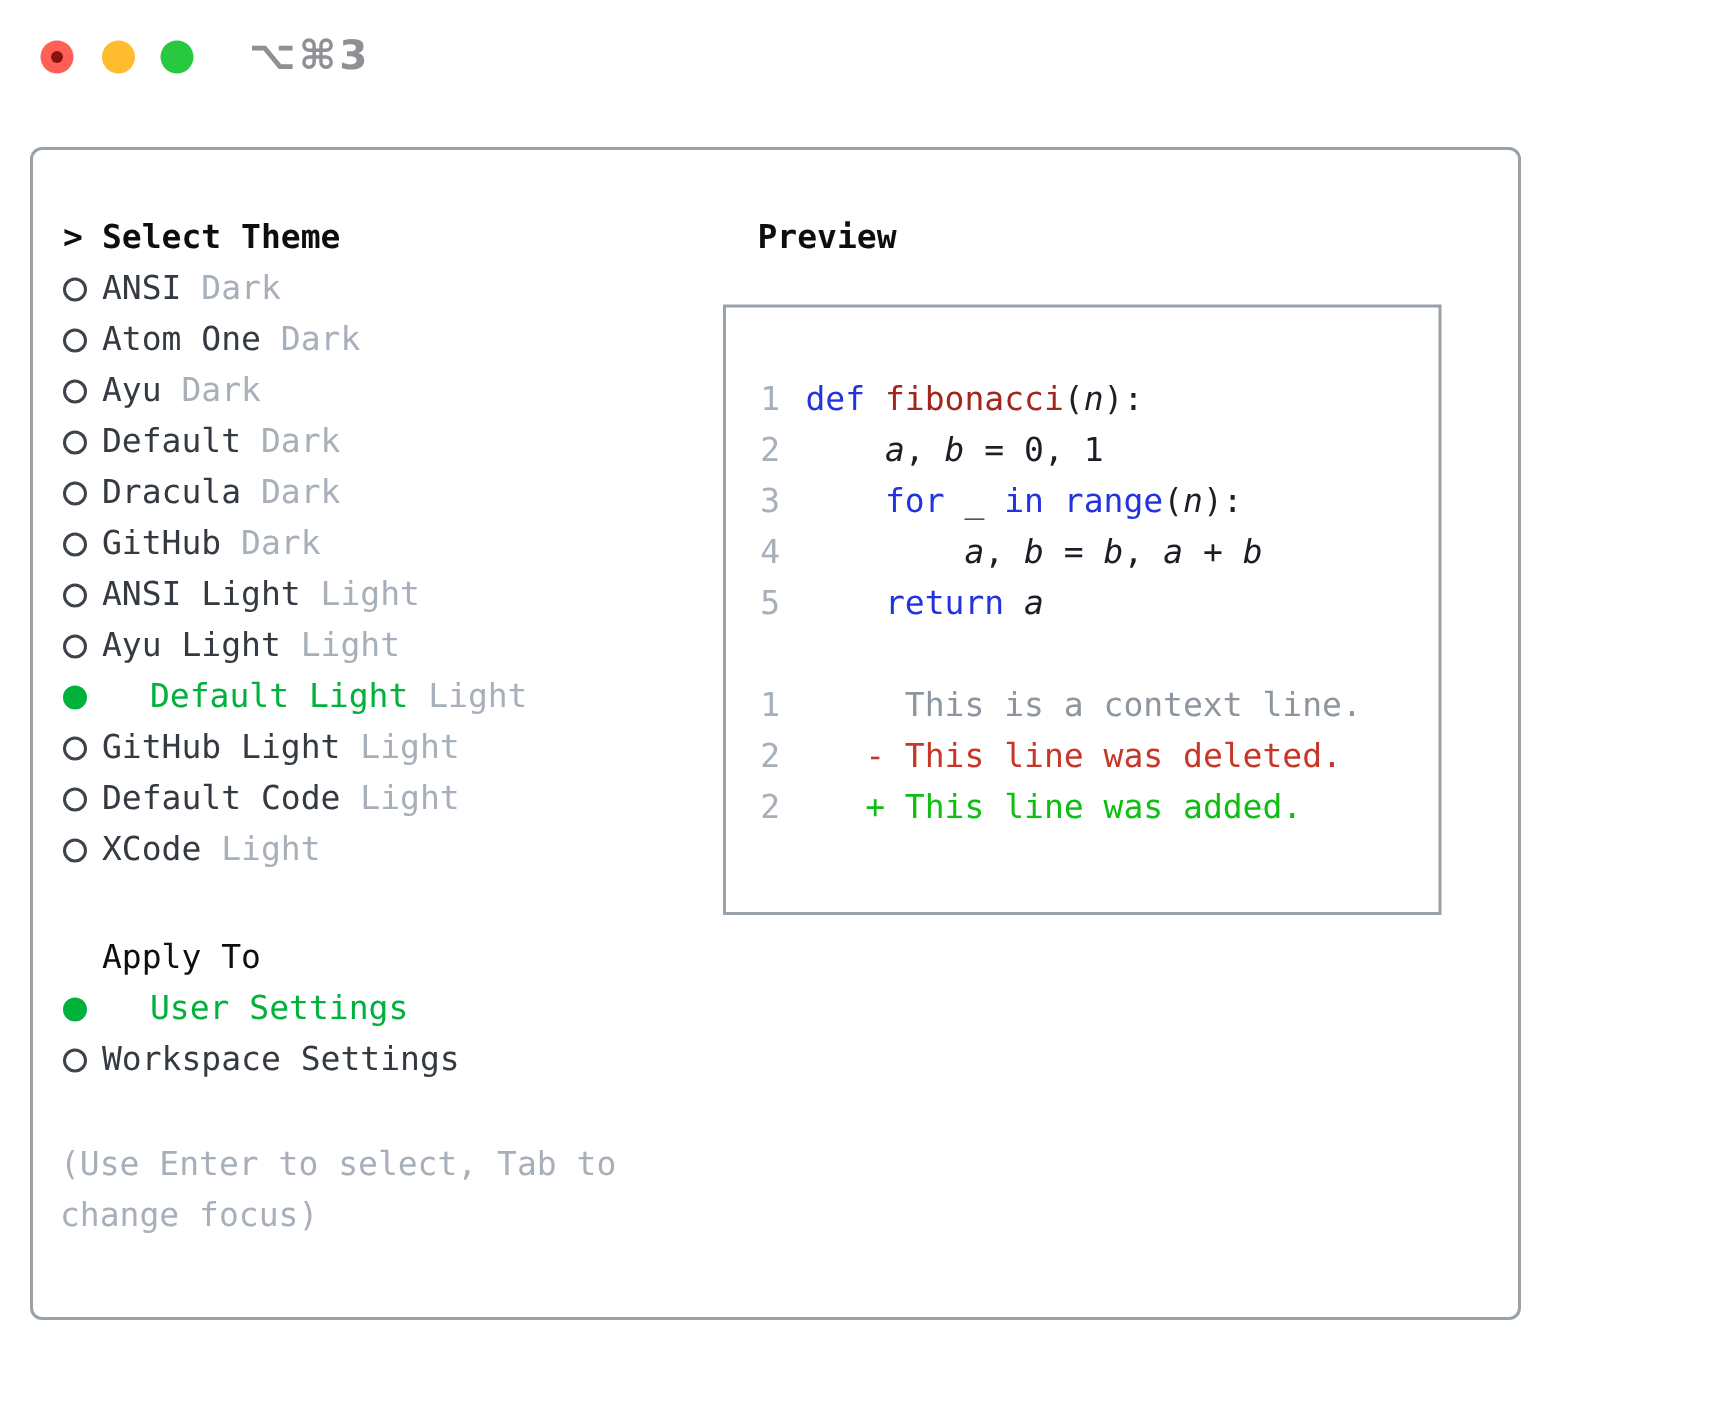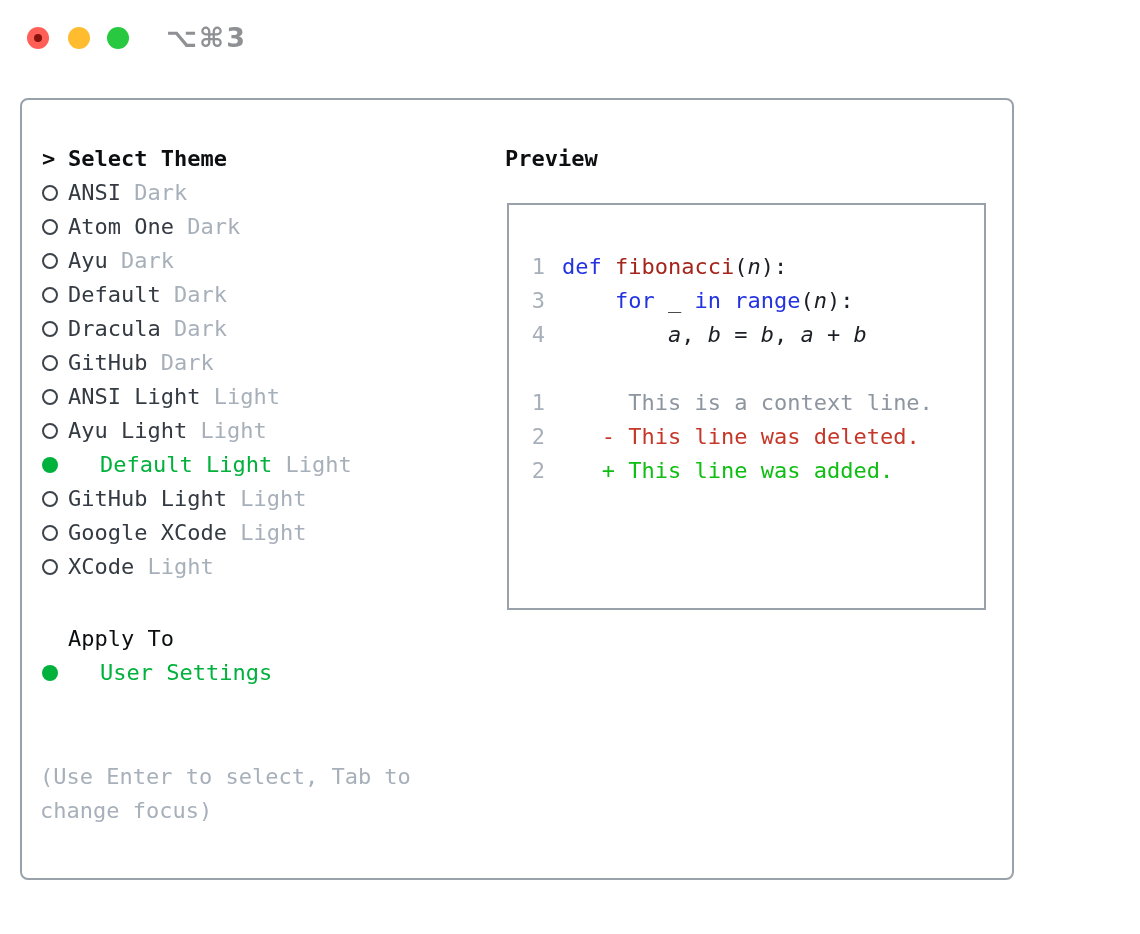--- a/index.html
+++ b/index.html
@@ -38,21 +38,21 @@
   .lab{white-space:pre;color:var(--text-dark);}
   .lab.sel{color:var(--selected-green);margin-left:32px;}
   .suf{white-space:pre;color:var(--muted-gray);}
 
   .leftcol{position:absolute;left:20px;top:42px;}
   .applycol{position:absolute;left:20px;top:522px;}
   .help{position:absolute;left:18px;top:660px;width:430px;font-size:22px;line-height:34px;
         color:var(--muted-gray);white-space:pre-wrap;}
 
   .prevhead{position:absolute;left:483px;top:42px;align-items:flex-end;}
-  .prevbox{position:absolute;left:485px;top:103px;width:475px;height:403px;
+  .prevbox{position:absolute;left:460px;top:103px;width:475px;height:403px;
            border:2px solid var(--border-gray);background:#fff;}
   .code{margin-top:45px;font-size:22px;line-height:34px;color:var(--code-ink);}
   .pline{height:34px;white-space:pre;}
   .gutter{display:inline-block;width:36px;text-align:right;color:var(--muted-gray);}
   .lcontent{margin-left:17px;}
   .seg-kw{color:var(--keyword-blue);}
   .seg-fn{color:var(--function-red);}
   .seg-id{font-style:italic;color:var(--code-ink);}
   .seg-pl{color:var(--code-ink);}
   .seg-ctx{color:var(--context-gray);}
@@ -148,21 +148,21 @@
             <span class="icell">
               <span class="ring"></span>
             </span>
             <span class="lab">GitHub Light</span>
             <span class="suf"> Light</span>
           </div>
           <div class="row">
             <span class="icell">
               <span class="ring"></span>
             </span>
-            <span class="lab">Google XCode</span>
+            <span class="lab">Default Code</span>
             <span class="suf"> Light</span>
           </div>
           <div class="row">
             <span class="icell">
               <span class="ring"></span>
             </span>
             <span class="lab">XCode</span>
             <span class="suf"> Light</span>
           </div>
         </div>
@@ -173,34 +173,42 @@
         <span class="icell"></span>
         <span class="subheading">Apply To</span>
       </div>
       <div id="apply-list">
           <div class="row">
             <span class="icell">
               <span class="dotfill"></span>
             </span>
             <span class="lab sel">User Settings</span>
           </div>
+          <div class="row">
+            <span class="icell">
+              <span class="ring"></span>
+            </span>
+            <span class="lab">Workspace Settings</span>
+          </div>
         </div>
     </div>
 
     <div class="help">(Use Enter to select, Tab to change focus)</div>
 
     <div class="prevhead row">
       <span class="heading">Preview</span>
     </div>
 
     <div class="prevbox">
       <div class="code" id="code">
           <div class="pline"><span class="gutter">1</span><span class="lcontent"><span class="seg-kw">def</span><span class="seg-pl"> </span><span class="seg-fn">fibonacci</span><span class="seg-pl">(</span><span class="seg-id">n</span><span class="seg-pl">):</span></span></div>
+          <div class="pline"><span class="gutter">2</span><span class="lcontent"><span class="seg-pl">    </span><span class="seg-id">a</span><span class="seg-pl">, </span><span class="seg-id">b</span><span class="seg-pl"> = 0, 1</span></span></div>
           <div class="pline"><span class="gutter">3</span><span class="lcontent"><span class="seg-pl">    </span><span class="seg-kw">for</span><span class="seg-pl"> _ </span><span class="seg-kw">in</span><span class="seg-pl"> </span><span class="seg-kw">range</span><span class="seg-pl">(</span><span class="seg-id">n</span><span class="seg-pl">):</span></span></div>
           <div class="pline"><span class="gutter">4</span><span class="lcontent"><span class="seg-pl">        </span><span class="seg-id">a</span><span class="seg-pl">, </span><span class="seg-id">b</span><span class="seg-pl"> = </span><span class="seg-id">b</span><span class="seg-pl">, </span><span class="seg-id">a</span><span class="seg-pl"> + </span><span class="seg-id">b</span></span></div>
+          <div class="pline"><span class="gutter">5</span><span class="lcontent"><span class="seg-pl">    </span><span class="seg-kw">return</span><span class="seg-pl"> </span><span class="seg-id">a</span></span></div>
           <div class="pline"><span class="gutter"></span><span class="lcontent"></span></div>
           <div class="pline"><span class="gutter">1</span><span class="lcontent"><span class="seg-ctx">     This is a context line.</span></span></div>
           <div class="pline"><span class="gutter">2</span><span class="lcontent"><span class="seg-pl">   </span><span class="seg-del">- This line was deleted.</span></span></div>
           <div class="pline"><span class="gutter">2</span><span class="lcontent"><span class="seg-pl">   </span><span class="seg-add">+ This line was added.</span></span></div>
         </div>
     </div>
 
   </div>
 </div>
 

